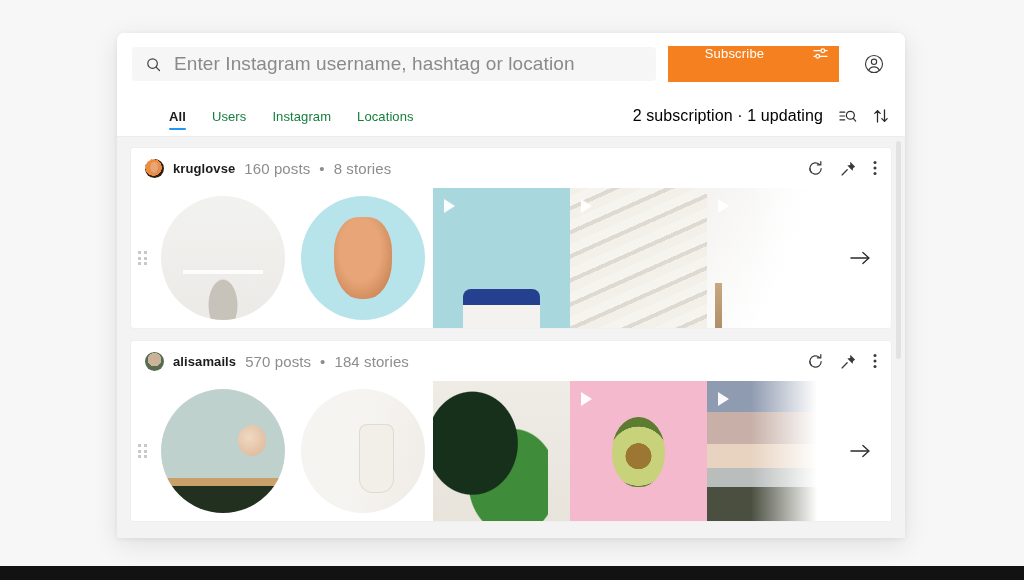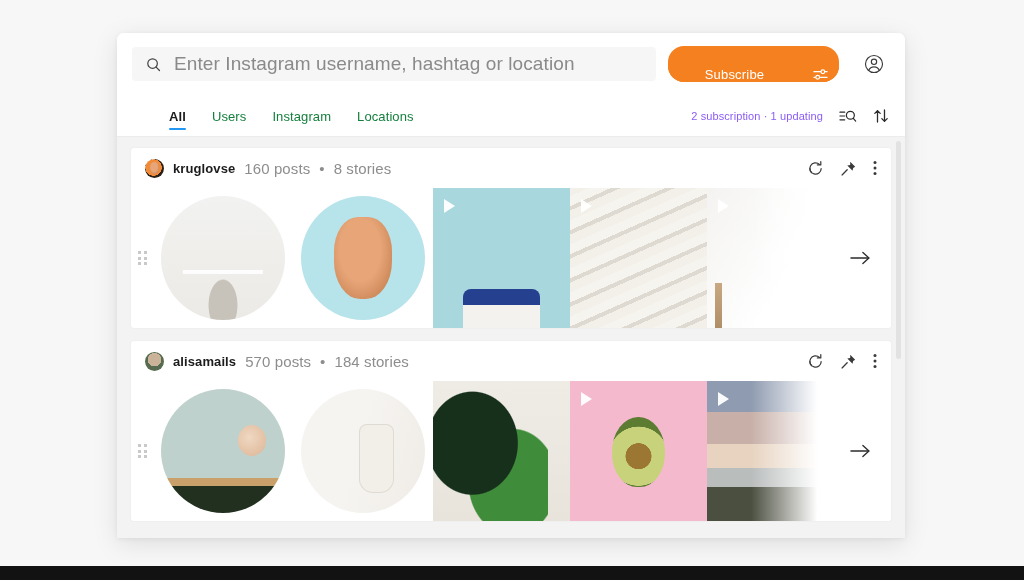--- a/index.html
+++ b/index.html
@@ -46,23 +46,23 @@
     padding: 0 14px;
     gap: 13px;
     max-width: 555px;
   }
   .search-box .ph {
     font-size: 19px; color: #8a8a8a; letter-spacing: .1px; white-space: nowrap;
   }
   .icon { display: inline-flex; align-items: center; justify-content: center; }
 
   .subscribe-group {
-    display: flex; align-items: flex-end;
+    display: flex; align-items: flex-start;
     height: 36px;
-    border-radius: 16px;
+    border-radius: 0;
     overflow: hidden;
     background: #f5801f;
     margin-left: auto;
   }
   .subscribe-btn {
     width: 133px;
     display: flex; align-items: center; justify-content: center;
     color: #fff; font-size: 13px; letter-spacing: .2px;
     background: #f5801f; border: none; cursor: pointer;
     font-family: "Liberation Sans", sans-serif;
@@ -91,21 +91,21 @@
     display: flex; align-items: center;
     font-size: 13px; color: #15803d; cursor: pointer; letter-spacing: .1px;
     padding-top: 2px;
   }
   .tab.active { color: #1b1b1b; font-weight: bold; }
   .tab.active::after {
     content: ""; position: absolute; left: 0; right: 0; bottom: 6px;
     height: 2.5px; background: #2196f3; border-radius: 2px;
   }
   .tabs-right { margin-left: auto; display: flex; align-items: center; gap: 16px; }
-  .status-text { font-size: 11px; color: #8b5cf6; letter-spacing: .1px; margin-left: 8px; }
+  .status-text { font-size: 16px; color: #000000; letter-spacing: .1px; margin-left: 8px; }
   .tool-btn { cursor: pointer; display: flex; align-items: center; justify-content: center; }
 
   
   .scroll-area {
     position: relative;
     height: calc(505px - 62px - 42px);
     background: #f3f3f3;
     overflow: hidden;
     padding: 0 0 0 0;
   }

